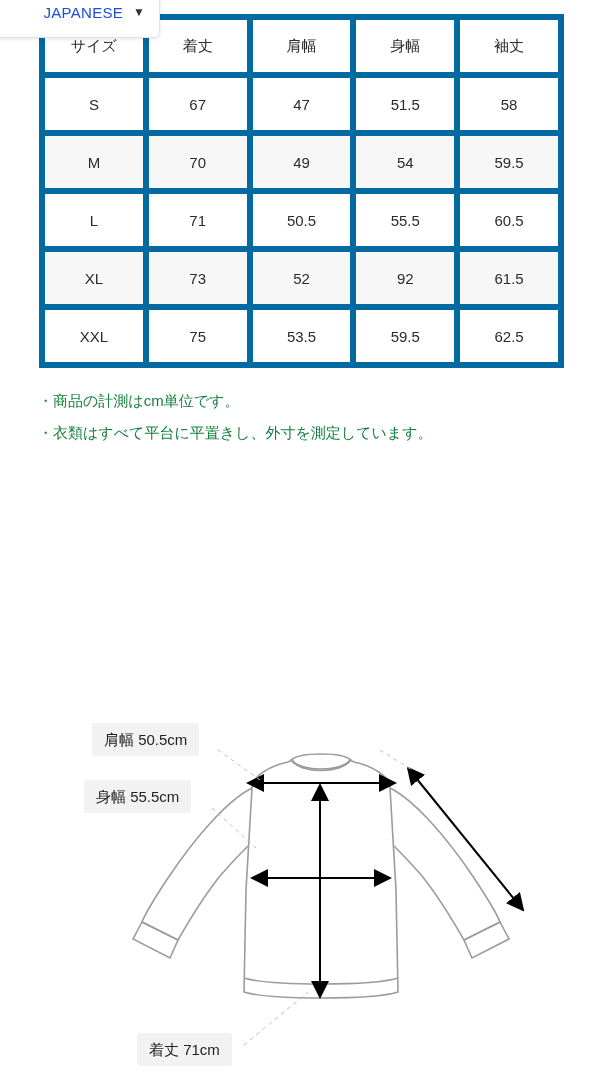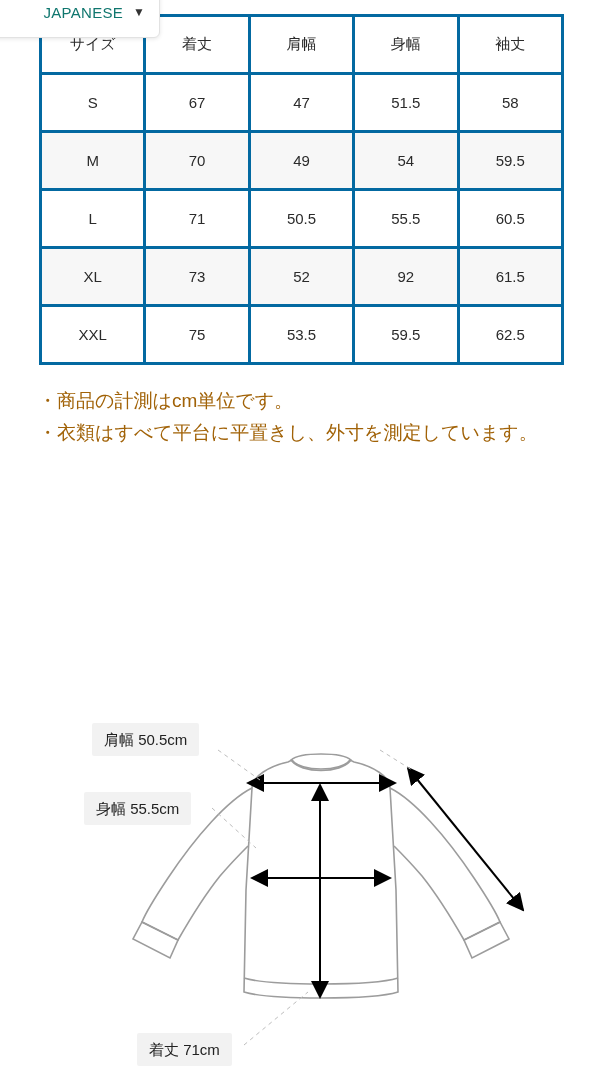--- a/index.html
+++ b/index.html
@@ -31,21 +31,21 @@
     box-shadow: 0 1px 4px rgba(0,0,0,0.10);
     display: flex;
     align-items: center;
     justify-content: flex-end;
     padding-right: 14px;
     z-index: 20;
   }
   .lang-pill .lang-label {
     font-size: 15px;
     letter-spacing: 0.3px;
-    color: #0f766e;
+    color: #1d4ed8;
     margin-right: 10px;
   }
   .lang-pill .caret {
     font-size: 12px;
     color: #333333;
     line-height: 1;
   }
 
   
   .table-wrap {
@@ -54,44 +54,44 @@
     top: 14px;
     width: 525px;
   }
   table.size-table {
     width: 525px;
     border-collapse: collapse;
     table-layout: fixed;
   }
   table.size-table th,
   table.size-table td {
-    border: 3px solid #0369a1;
+    border: 6px solid #0369a1;
     text-align: center;
     font-size: 15px;
     font-weight: 400;
     color: #2b2b2b;
     height: 58px;
     padding: 0;
   }
   table.size-table thead th {
     background: #ffffff;
   }
   table.size-table tbody tr.alt td {
     background: #f7f7f7;
   }
 
   
   .notes {
     position: absolute;
     left: 38px;
     top: 385px;
     width: 532px;
-    font-size: 19px;
+    font-size: 15px;
     line-height: 32px;
-    color: #a16207;
+    color: #15803d;
   }
   .notes p { margin: 0; }
 
   
   .diagram {
     position: absolute;
     left: 0;
     top: 640px;
     width: 603px;
     height: 440px;
@@ -102,21 +102,21 @@
     background: #f2f2f2;
     color: #222222;
     font-size: 15px;
     line-height: 1;
     padding: 9px 12px;
     white-space: nowrap;
     border-radius: 2px;
   }
   .tag-shoulder { left: 72px; top: 83px; }
   .tag-sleeve   { left: 360px; top: 83px; }
-  .tag-chest    { left: 64px; top: 152px; }
+  .tag-chest    { left: 64px; top: 140px; }
   .tag-length   { left: 117px; top: 393px; }
   svg.diagram-svg {
     position: absolute;
     left: 0; top: 0;
     width: 603px; height: 440px;
   }
 </style>
 </head>
 <body>
 

